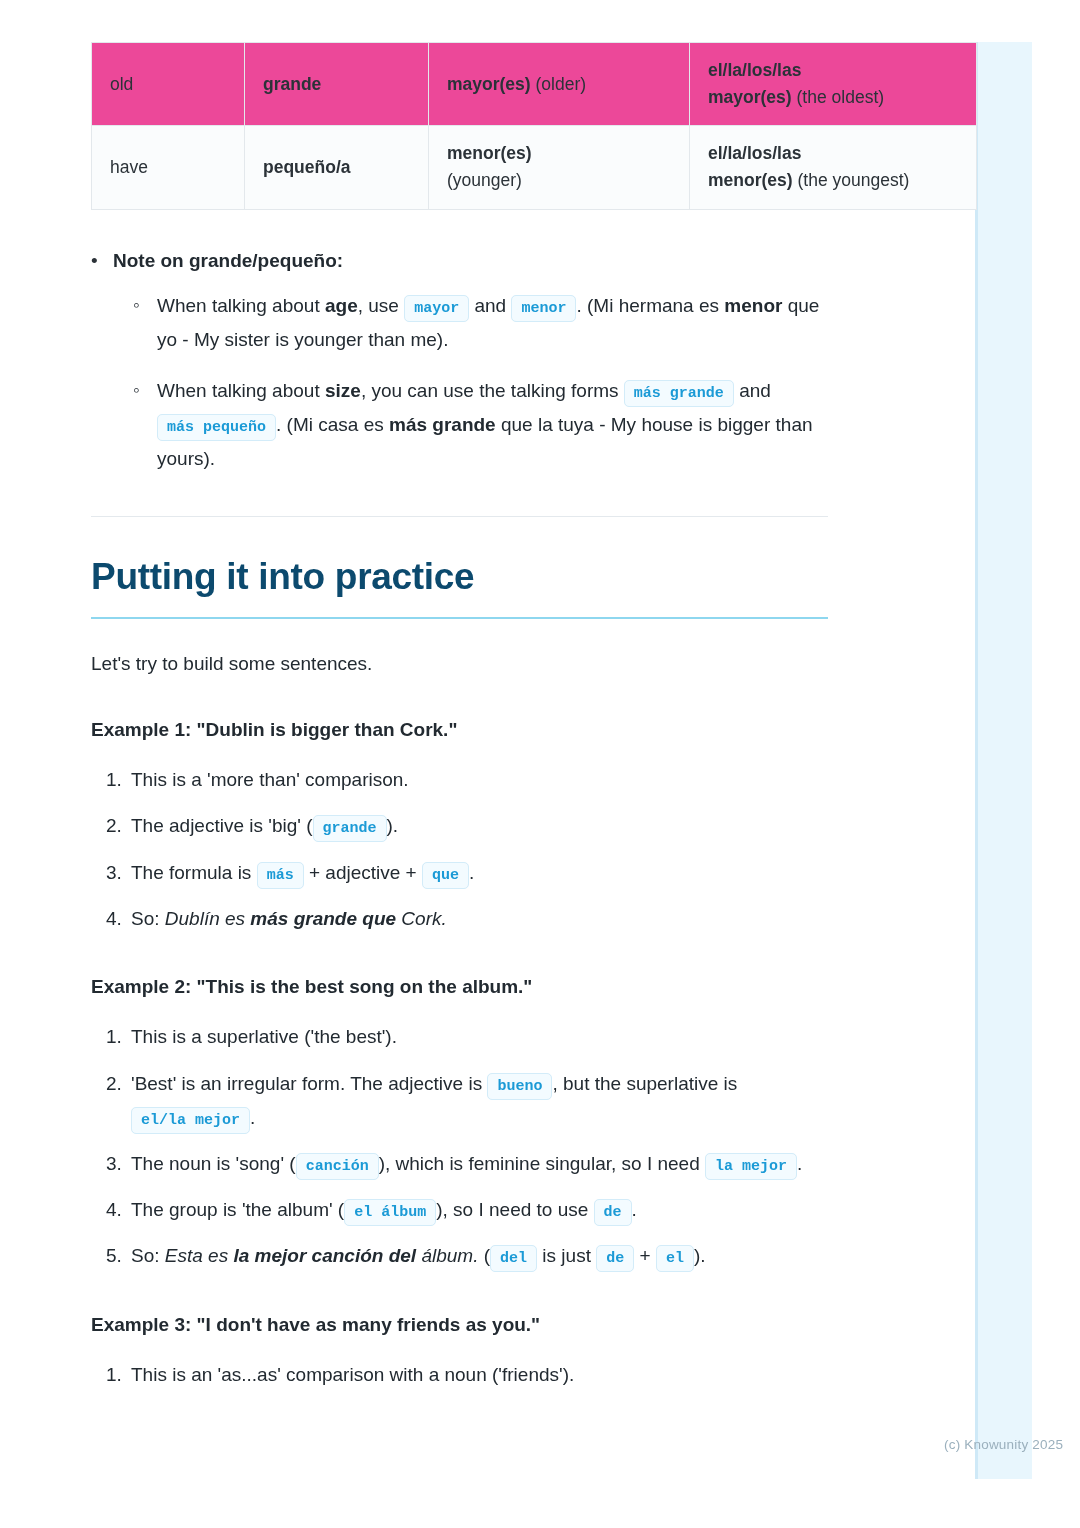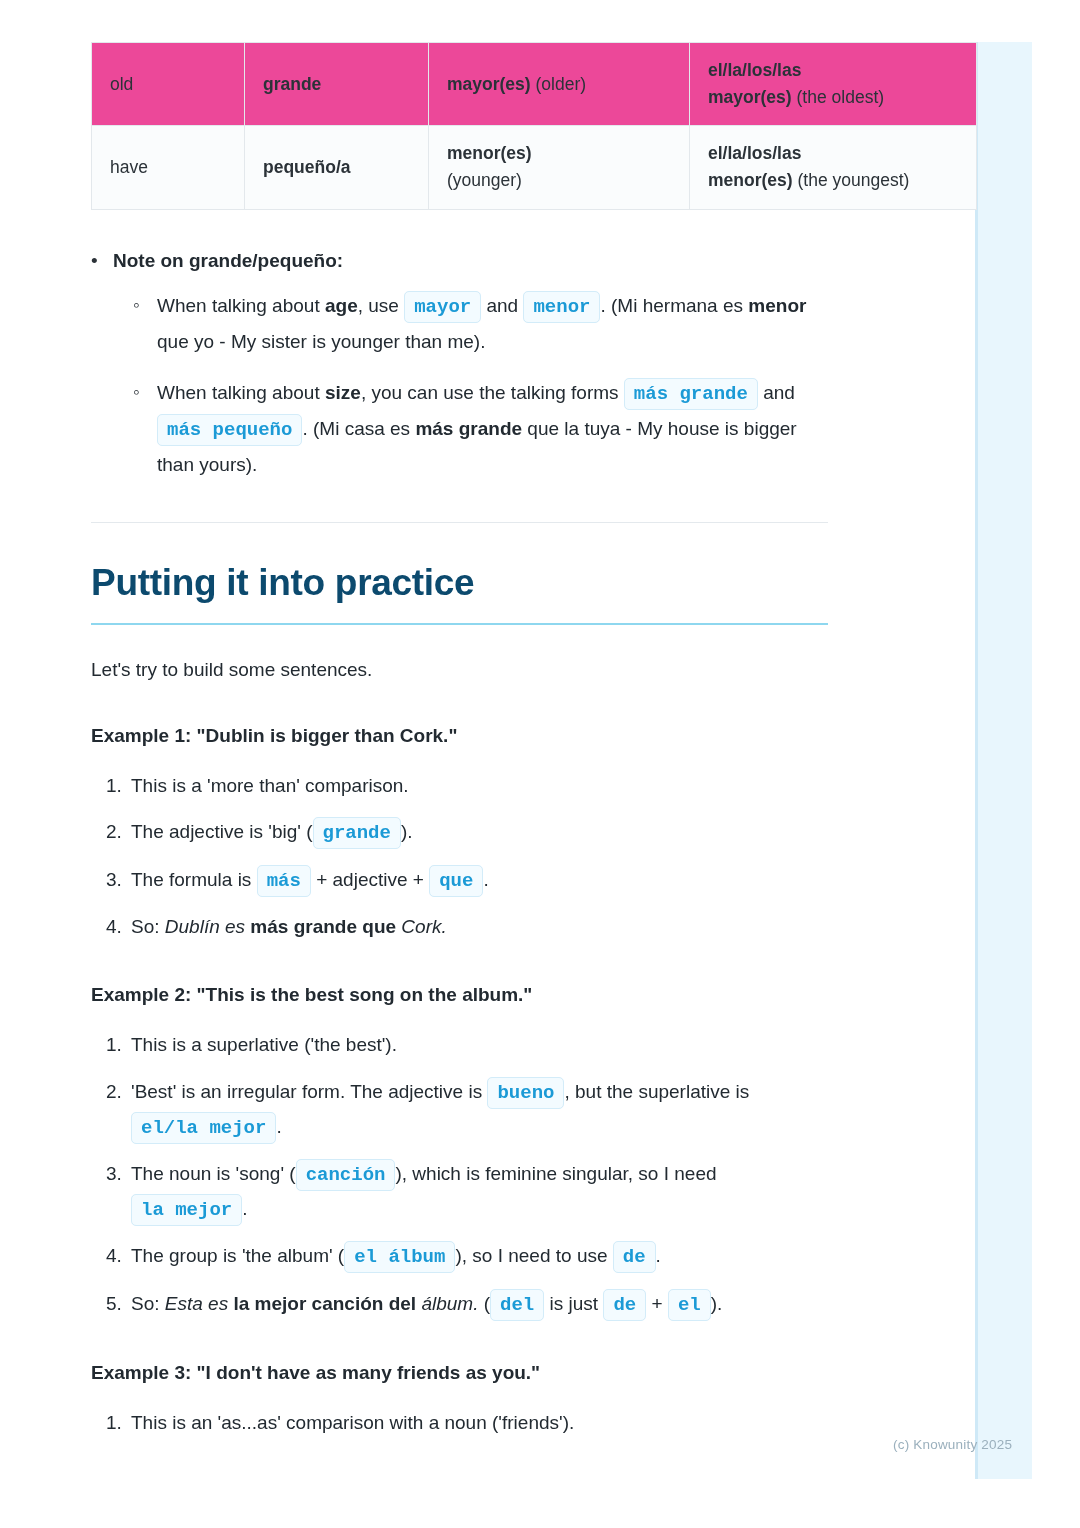--- a/index.html
+++ b/index.html
@@ -105,21 +105,21 @@
     content: "◦";
     position: absolute;
     left: -24px;
     top: -1px;
     color: #2b3238;
     font-size: 19px;
   }
 
   code.kw {
     font-family: "Liberation Mono", monospace;
-    font-size: 19px;
+    font-size: 15px;
     color: #1b9ad6;
     background: #f3fbff;
     border: 1px solid #d3ecf9;
     border-radius: 5px;
     padding: 4px 9px;
     white-space: nowrap;
     font-weight: bold;
     text-align: center;
   }
 
@@ -158,25 +158,25 @@
     margin: 18px 0 0 0;
     padding-left: 36px;
   }
   ol.steps > li {
     font-size: 19px;
     line-height: 1.8;
     margin-bottom: 12px;
     padding-left: 4px;
   }
   em.it { font-style: italic; }
-  .bi { font-weight: bold; }
+  .bi { font-weight: bold; font-style: italic; }
 
   .watermark {
     position: absolute;
-    left: 893px;
+    left: 944px;
     top: 1437px;
     font-size: 13.5px;
     color: #9bb0bd;
     letter-spacing: 0.2px;
   }
 </style>
 </head>
 <body>
 
 <div class="page">

